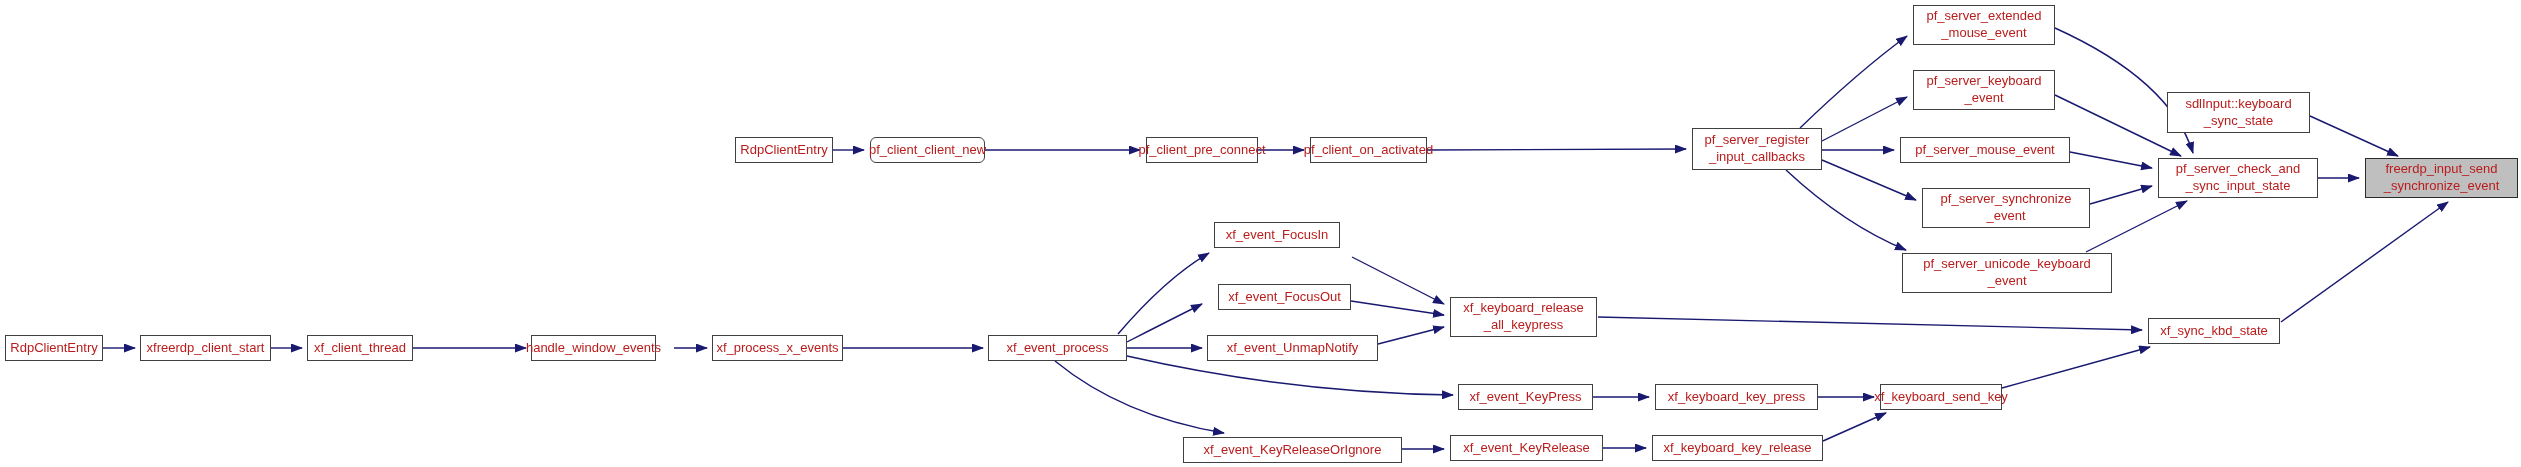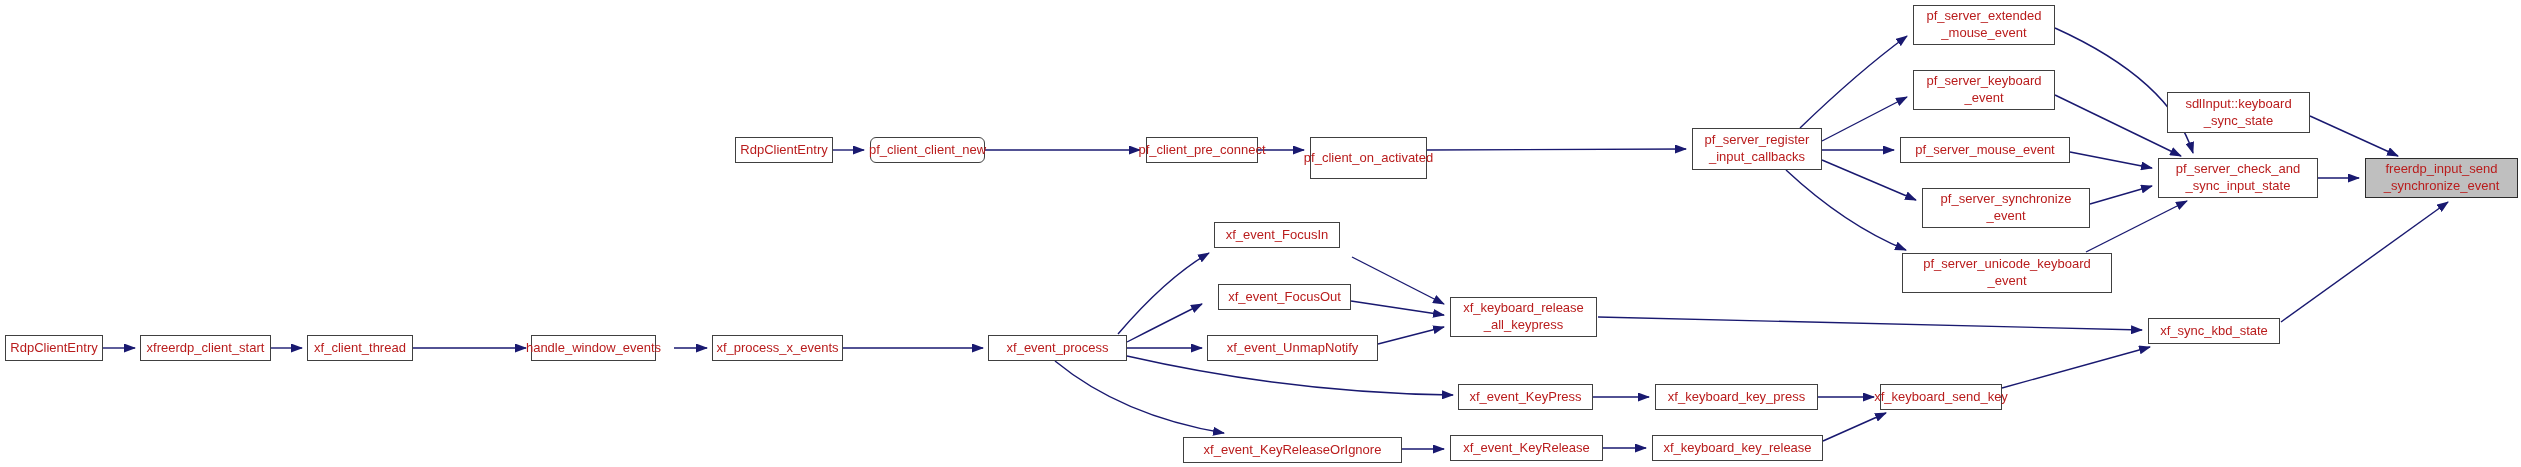--- a/index.html
+++ b/index.html
@@ -107,21 +107,21 @@
       <div class="node" style="left: 1458px; top: 384px; width: 135px; height: 26px;"><span>xf_event_KeyPress</span></div>
       <div class="node" style="left: 1655px; top: 384px; width: 163px; height: 26px;"><span>xf_keyboard_key_press</span></div>
       <div class="node" style="left: 1183px; top: 437px; width: 219px; height: 26px;"><span>xf_event_KeyReleaseOrIgnore</span></div>
       <div class="node" style="left: 1450px; top: 435px; width: 153px; height: 26px;"><span>xf_event_KeyRelease</span></div>
       <div class="node" style="left: 1652px; top: 435px; width: 171px; height: 26px;"><span>xf_keyboard_key_release</span></div>
       <div class="node" style="left: 1880px; top: 384px; width: 122px; height: 26px;"><span>xf_keyboard_send_key</span></div>
       <div class="node" style="left: 2148px; top: 318px; width: 132px; height: 26px;"><span>xf_sync_kbd_state</span></div>
       <div class="node" style="left: 735px; top: 137px; width: 98px; height: 26px;"><span>RdpClientEntry</span></div>
       <div class="node" style="left: 870px; top: 137px; width: 115px; height: 26px; border-radius: 6px;"><span>pf_client_client_new</span></div>
       <div class="node" style="left: 1146px; top: 137px; width: 112px; height: 26px;"><span>pf_client_pre_connect</span></div>
-      <div class="node" style="left: 1310px; top: 137px; width: 117px; height: 42px;"><span>pf_client_on_activated</span></div>
+      <div class="node" style="left: 1310px; top: 137px; width: 117px; height: 26px;"><span>pf_client_on_activated</span></div>
       <div class="node" style="left: 1692px; top: 128px; width: 130px; height: 42px;"><span>pf_server_register
 _input_callbacks</span></div>
       <div class="node" style="left: 1913px; top: 5px; width: 142px; height: 40px;"><span>pf_server_extended
 _mouse_event</span></div>
       <div class="node" style="left: 1913px; top: 70px; width: 142px; height: 40px;"><span>pf_server_keyboard
 _event</span></div>
       <div class="node" style="left: 1900px; top: 137px; width: 170px; height: 26px; align-items: center;"><span>pf_server_mouse_event</span></div>
       <div class="node" style="left: 1922px; top: 188px; width: 168px; height: 40px;"><span>pf_server_synchronize
 _event</span></div>
       <div class="node" style="left: 1902px; top: 253px; width: 210px; height: 40px;"><span>pf_server_unicode_keyboard

